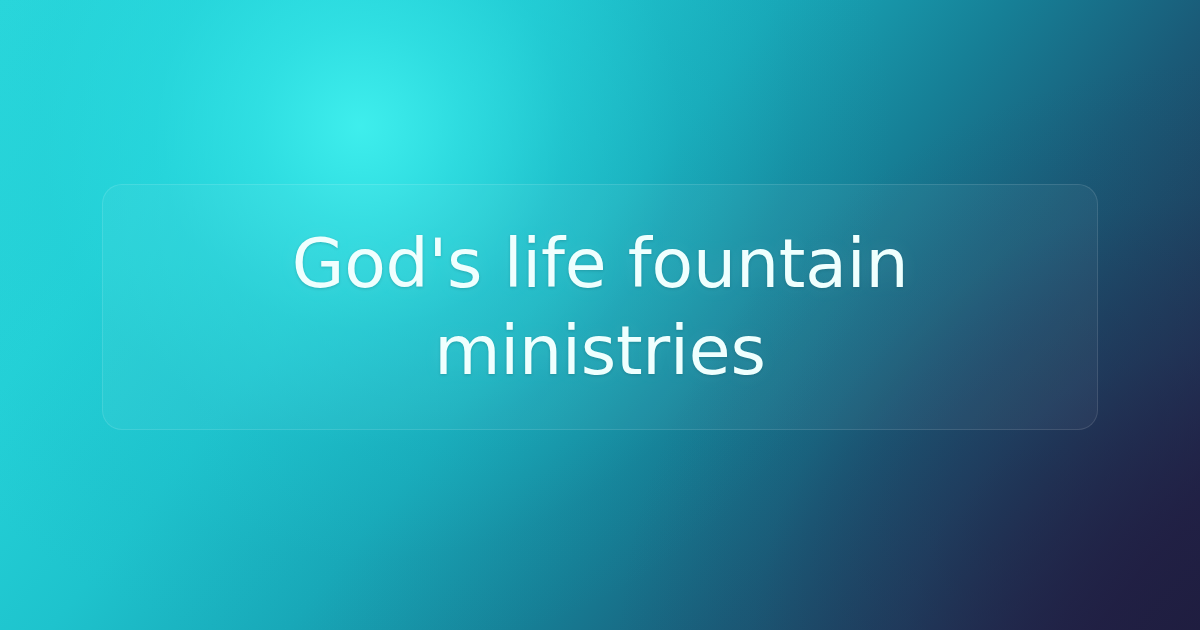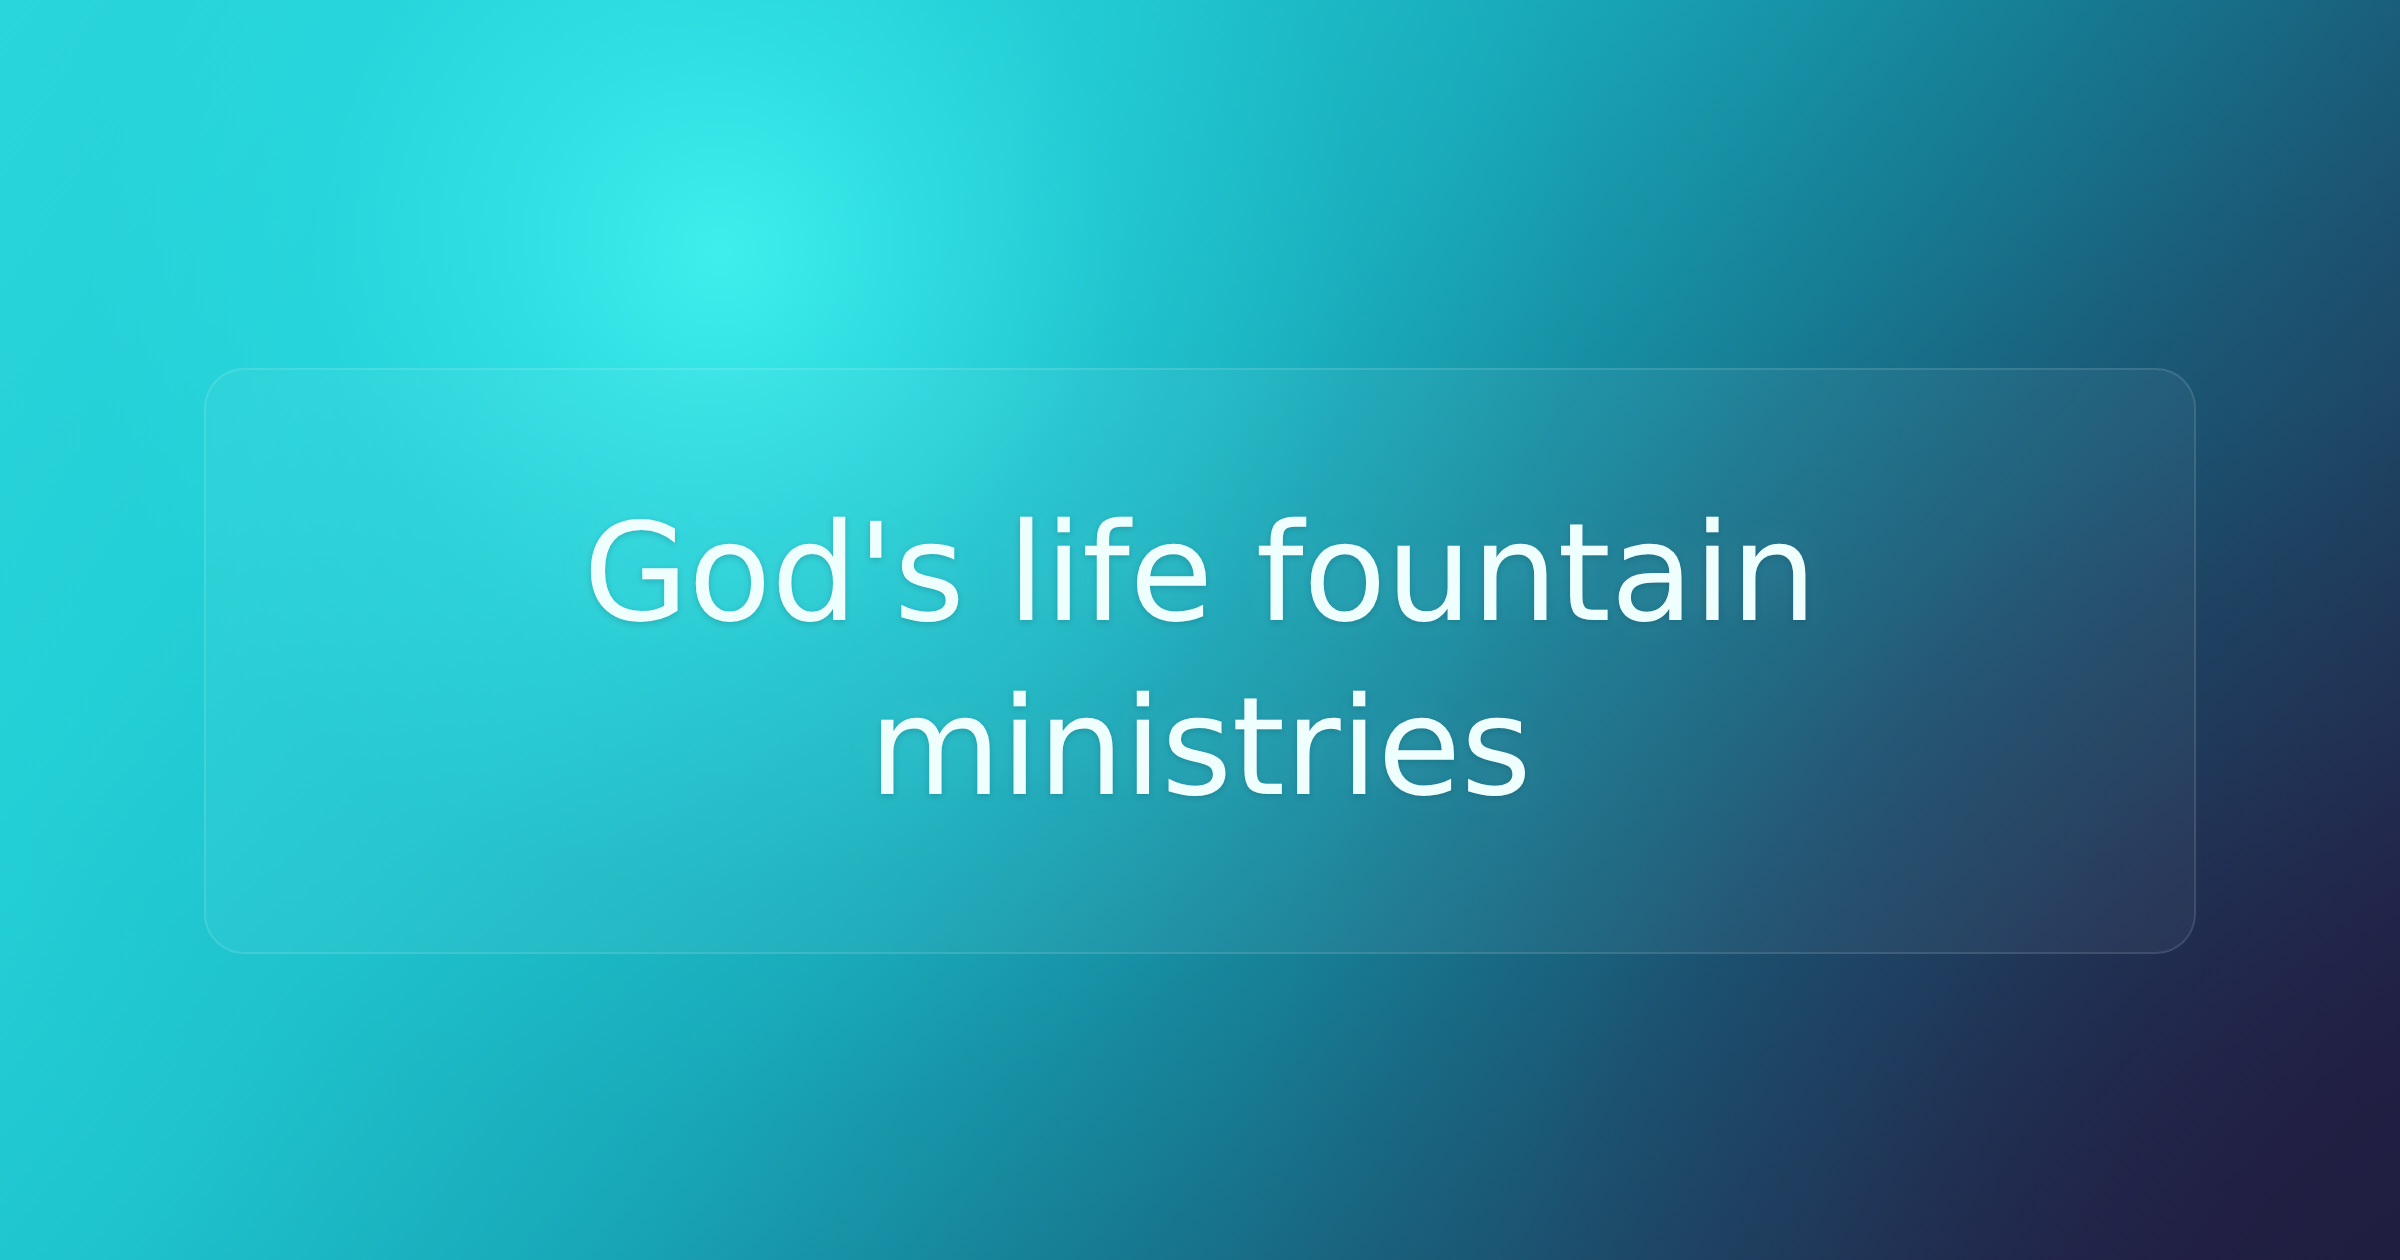--- a/index.html
+++ b/index.html
@@ -68,21 +68,21 @@
         rgba(30, 70, 100, 0.12) 64%,
         rgba(24, 110, 140, 0.0) 82%);
   }
 
   
   .card {
     position: absolute;
     left: 102px;
     top: 184px;
     width: 996px;
-    height: 293px;
+    height: 246px;
     box-sizing: border-box;
     border-radius: 20px;
     background: rgba(255, 255, 255, 0.045);
     border: 1px solid rgba(255, 255, 255, 0.115);
     display: flex;
     align-items: center;
     justify-content: center;
     padding: 0 34px;
   }
 

